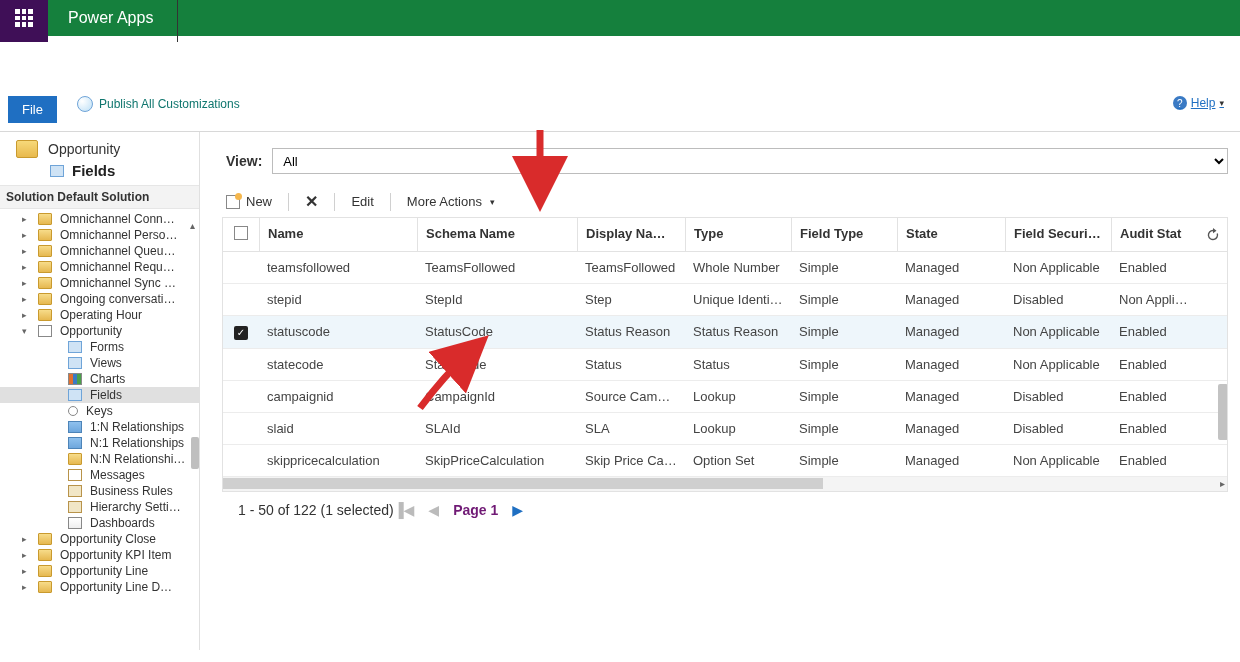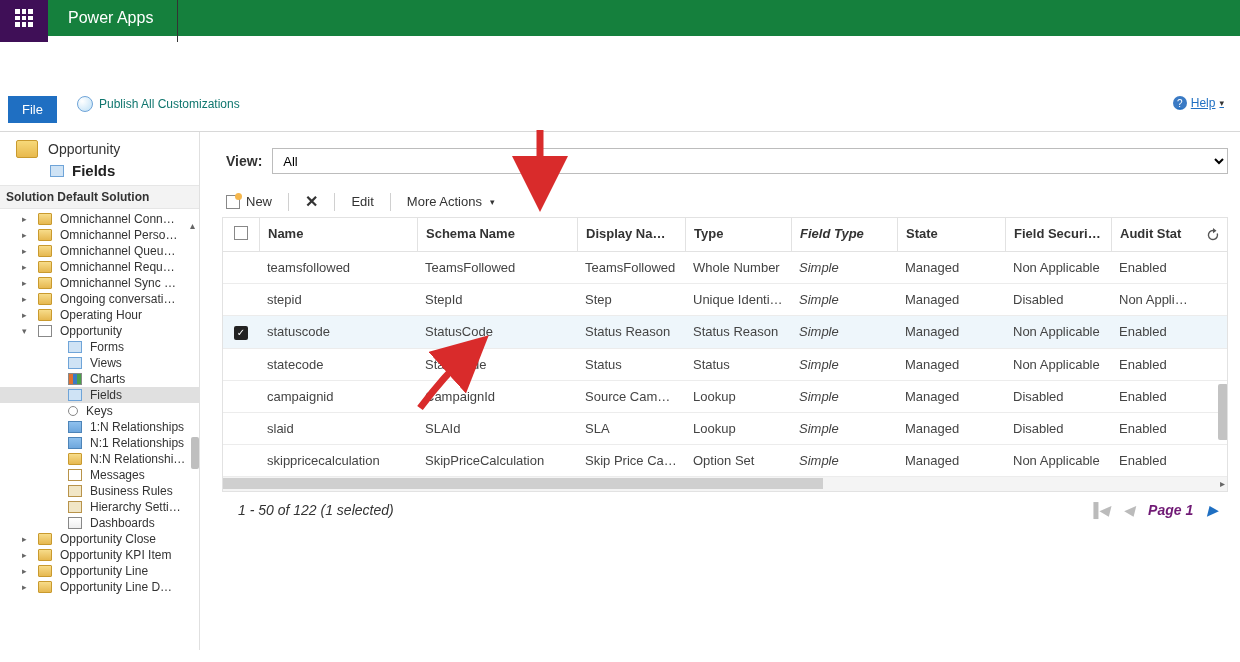--- a/index.html
+++ b/index.html
@@ -69,37 +69,37 @@
 
 
 .grid-wrap { border: 1px solid #e2e2e2; margin: 0 8px 0 18px; overflow: hidden; }
 .ghead { display: flex; background: #fff; border-bottom: 1px solid #e2e2e2; font-weight: 600; font-size: 13px; color: #333; }
 .ghead .col, .grow .col { padding: 8px 8px; overflow: hidden; text-overflow: ellipsis; white-space: nowrap; }
 .col.ck   { width: 36px; text-align: center; }
 .col.nm   { width: 158px; }
 .col.sc   { width: 160px; }
 .col.dn   { width: 108px; }
 .col.tp   { width: 106px; }
-.col.ft   { width: 106px; font-style: italic; }
+.col.ft   { width: 106px; }
 .col.st   { width: 108px; }
 .col.fs   { width: 106px; }
 .col.au   { width: 90px; }
 .ghead .col + .col { border-left: 1px solid #e2e2e2; }
 .refresh { width: 24px; display: flex; align-items: center; justify-content: center; cursor: pointer; }
 .refresh svg { width: 14px; height: 14px; }
 
 .gbody { max-height: 276px; overflow: hidden; position: relative; }
 .grow { display: flex; border-bottom: 1px solid #ececec; font-size: 13px; color: #444; }
 .grow.selected { background: #eef6fb; }
 .hscroll { height: 14px; background: #f4f4f4; position: relative; }
 .hscroll .thumb { position: absolute; left: 0; top: 1px; height: 11px; width: 600px; background: #cfcfcf; }
 .hscroll .rarrow { position: absolute; right: 2px; top: 1px; font-size: 10px; color: #666; }
 .vscroll-thumb { position: absolute; right: -1px; top: 132px; width: 10px; height: 56px; background: #c3c3c3; border-radius: 2px; }
 
-.footer { display: flex; align-items: center; justify-content: space-between; padding: 10px 18px 6px 34px; font-size: 14px; color: #333; font-style: italic; }
+.footer { display: flex; align-items: center; padding: 10px 18px 6px 34px; font-size: 14px; color: #333; }
 .pager { display: flex; align-items: center; gap: 14px; color: #555; }
 .pager .pg-btn { cursor: pointer; font-size: 14px; color: #1f6fc2; }
 .pager .pg-btn.disabled { color: #bbb; cursor: default; }
 .pager .pg-label { color: #701a75; font-weight: 600; }
 
 
 .arrow { position: absolute; pointer-events: none; }
 .arrow svg { overflow: visible; }
 
 .checkbox-visual { width:14px; height:14px; background:#222; color:#fff; font-size:10px; display:inline-flex; align-items:center; justify-content:center; border-radius:2px; }

